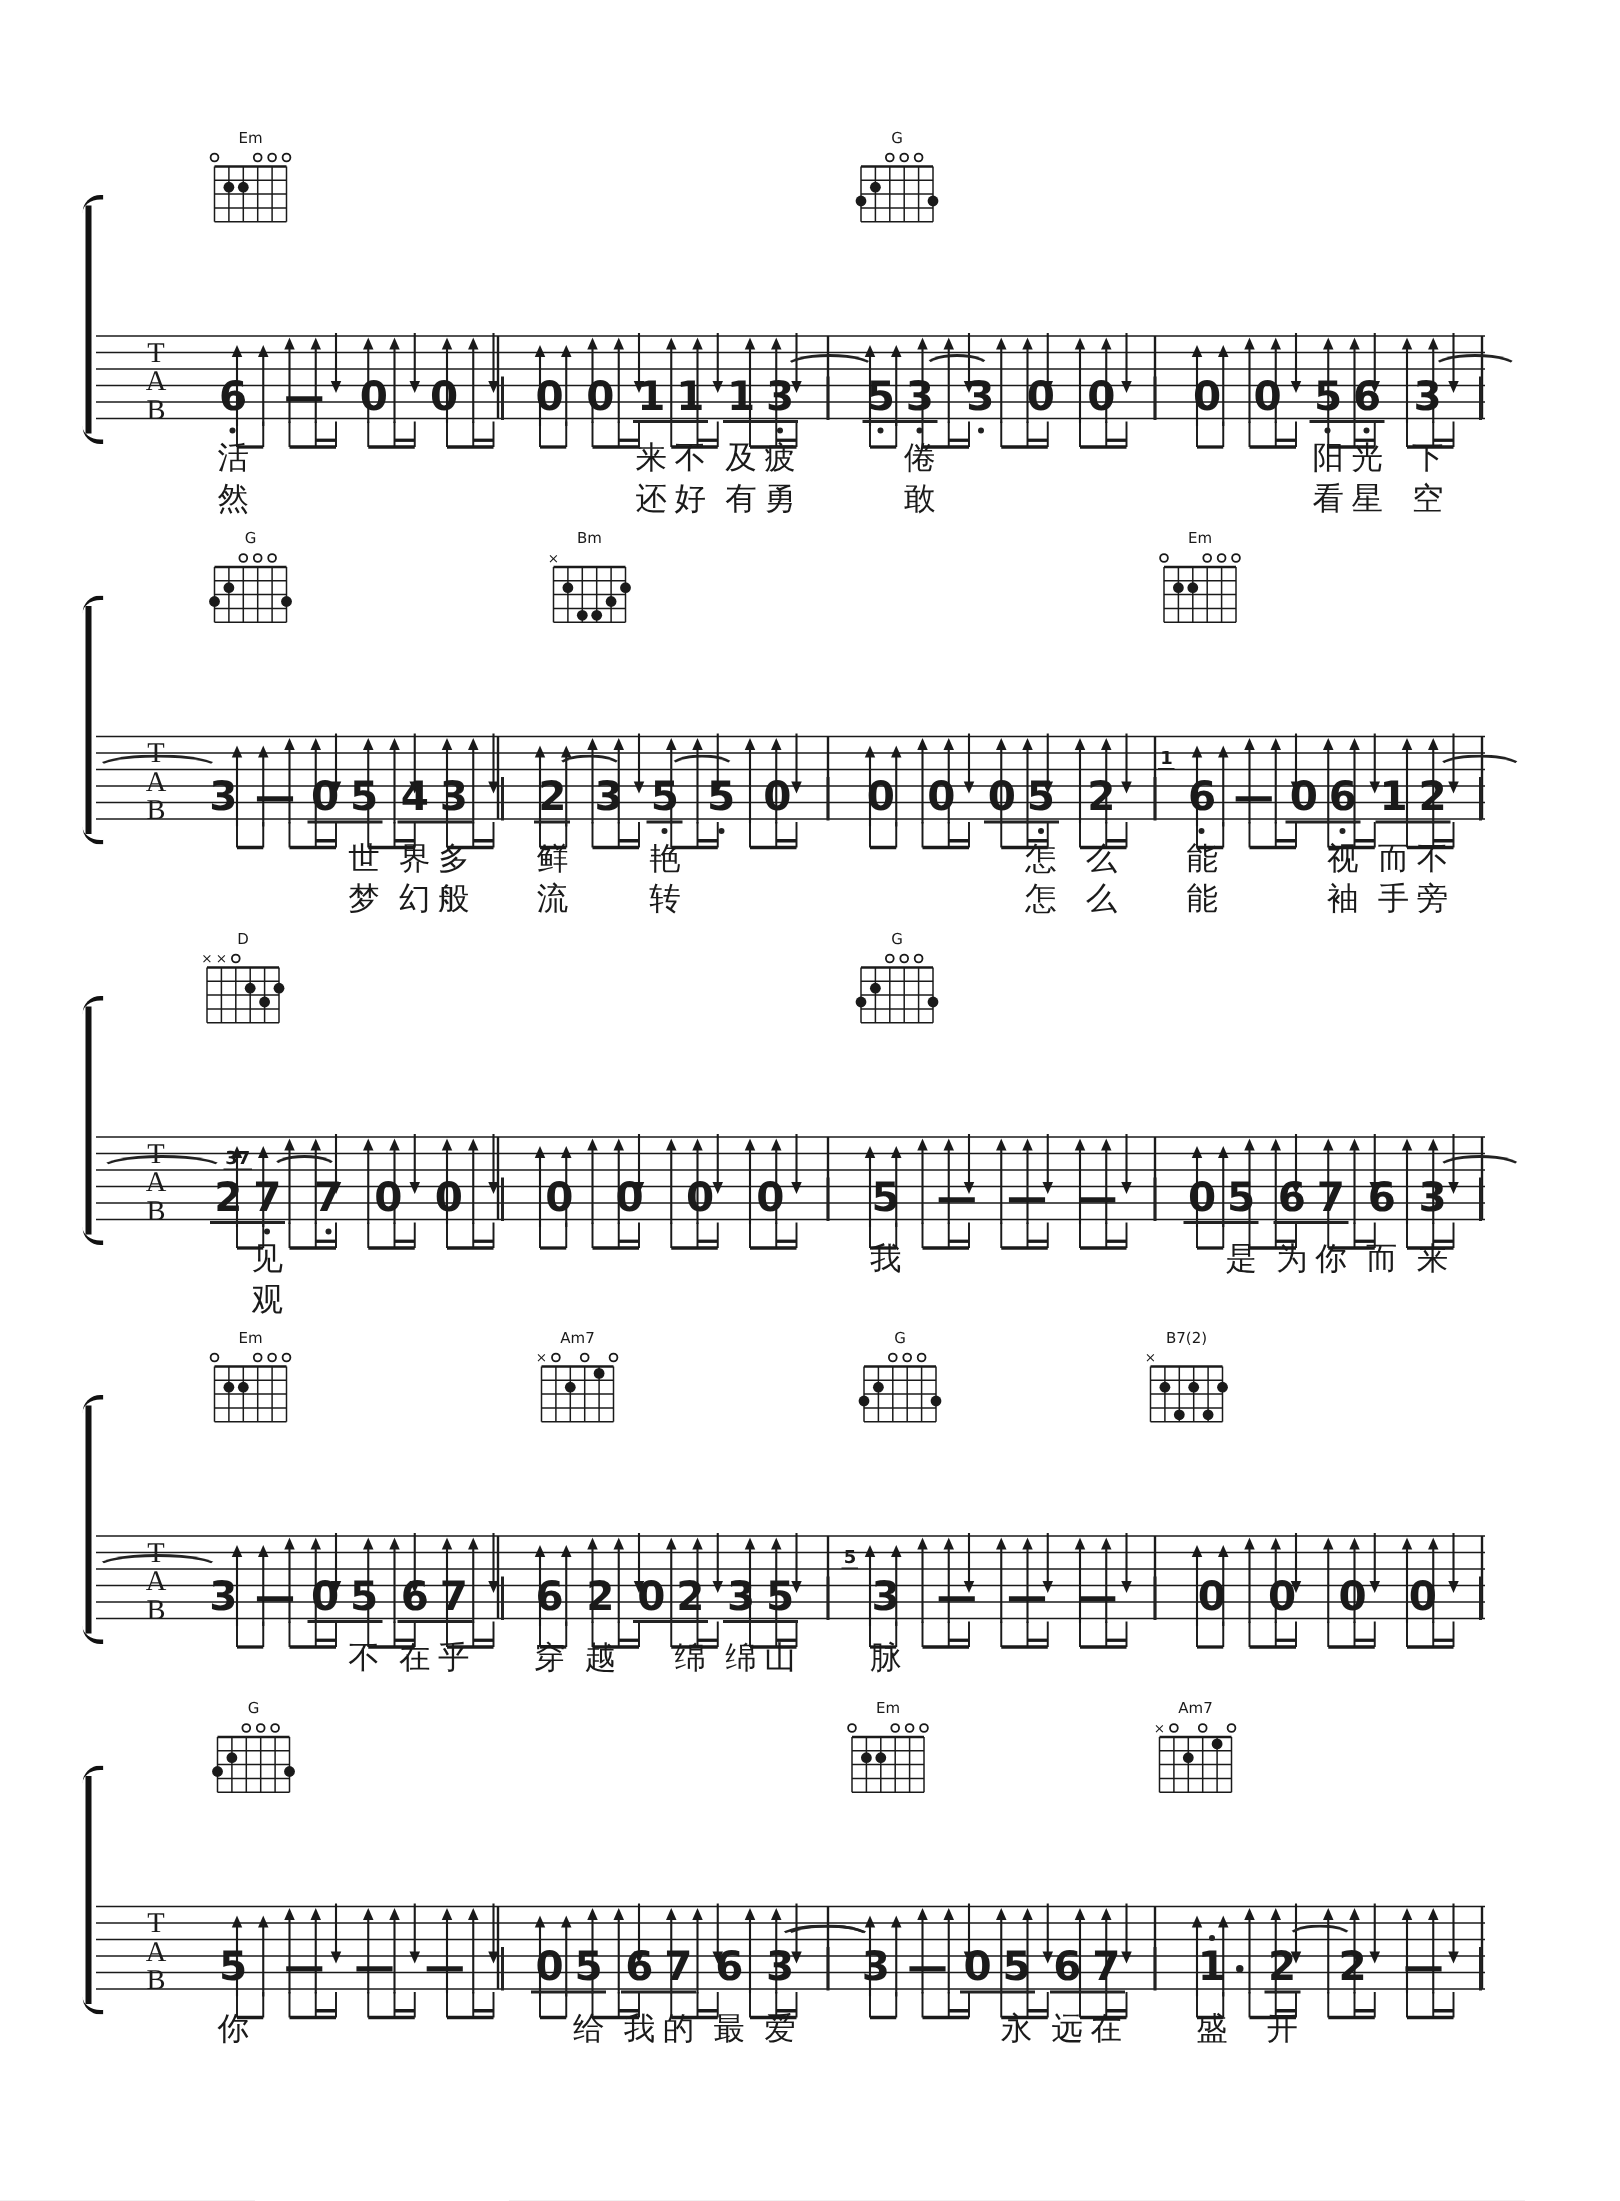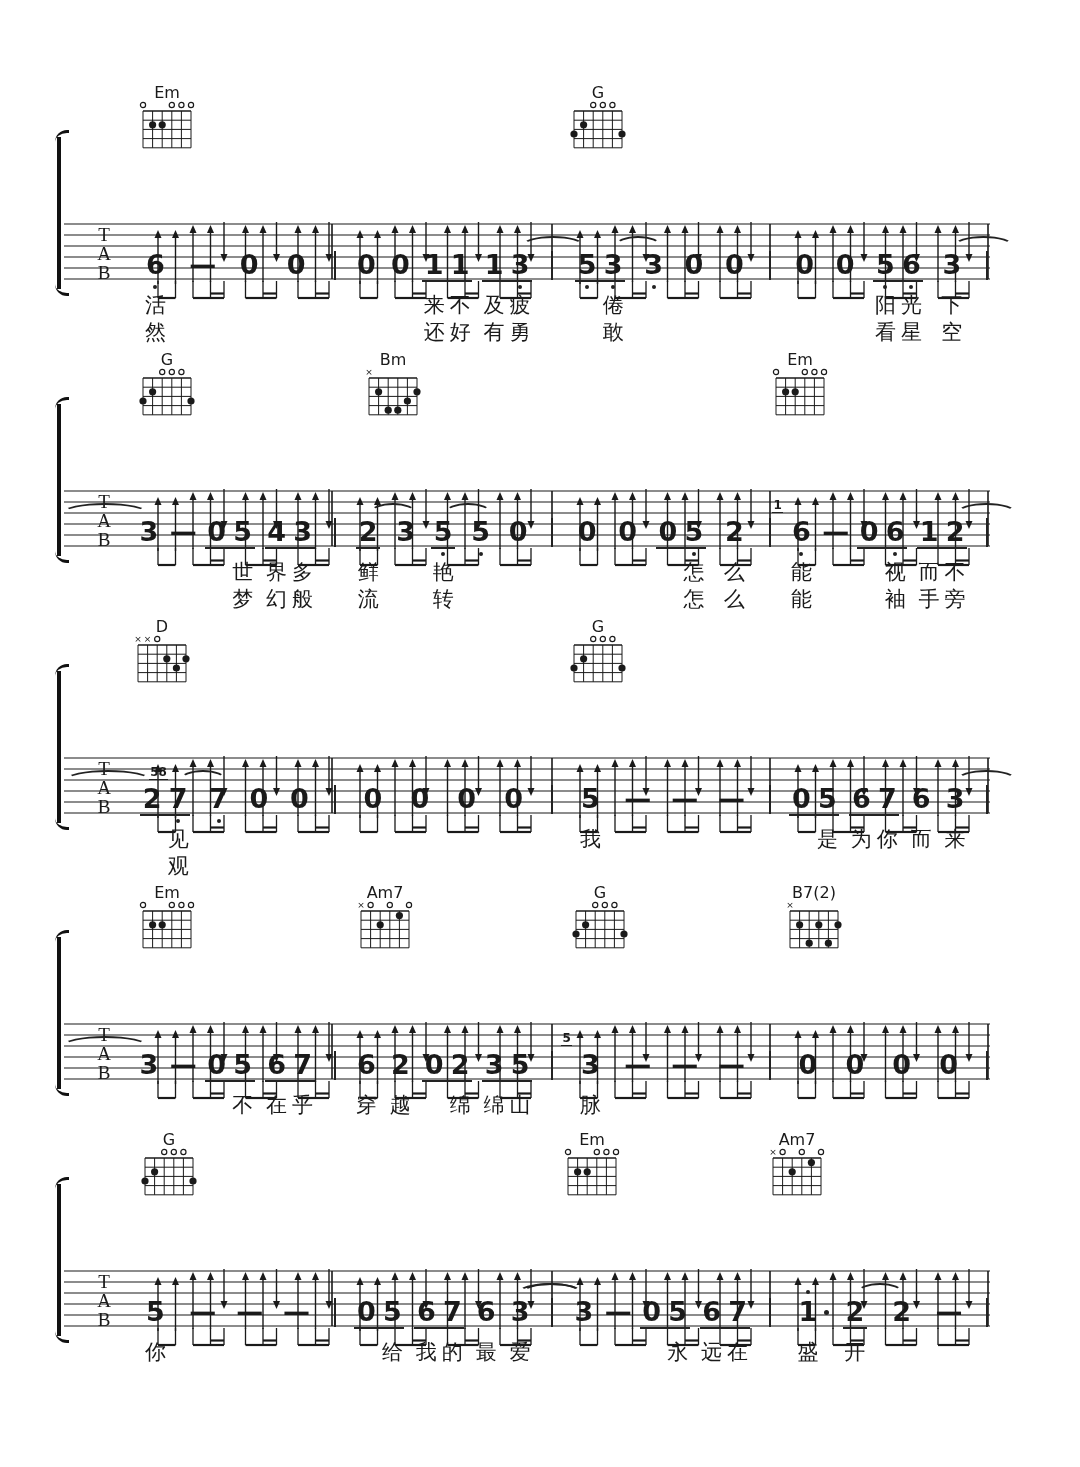--- a/index.html
+++ b/index.html
@@ -5,21 +5,21 @@
   html,body{margin:0;padding:0;background:#e8e8e8;}
   .page{position:relative;width:1080px;height:1467px;background:#ffffff;margin:0 auto;
         font-family:"DejaVu Sans",sans-serif;color:#1a1a1a;overflow:hidden;}
   .system{position:absolute;left:0;width:1080px;height:260px;}
   .bracket{position:absolute;left:57px;top:52px;height:152px;width:10px;border-left:4px solid #111;}
   .bracket::before{content:"";position:absolute;left:-6px;top:-7px;width:14px;height:9px;
         border-top:3px solid #111;border-radius:12px 0 0 0;}
   .bracket::after{content:"";position:absolute;left:-6px;bottom:-7px;width:14px;height:9px;
         border-bottom:3px solid #111;border-radius:0 0 0 12px;}
   .chord{position:absolute;top:0;width:58px;text-align:center;}
-  .cname{font-size:16px;line-height:15px;height:15px;white-space:nowrap;}
+  .cname{font-size:10px;line-height:15px;height:15px;white-space:nowrap;}
   .staffsvg{position:absolute;left:0;}
   .numrow{position:absolute;left:118px;width:870px;height:100px;display:flex;}
   .measure{position:relative;flex:1;display:flex;justify-content:space-around;
         align-items:flex-start;padding:0 16px 0 14px;}
   .measure::after{content:"";position:absolute;right:0;top:1px;width:2px;height:29px;background:#222;}
   .grp{position:relative;display:flex;}
   .grp.ul::after{content:"";position:absolute;left:1px;right:1px;top:30px;height:2px;background:#222;}
   .cell{position:relative;width:26px;height:100px;text-align:center;}
   .num{display:block;font-size:27px;line-height:29px;font-weight:bold;letter-spacing:0;}
   .db{position:absolute;left:50%;top:35px;width:4px;height:4px;margin-left:-2px;border-radius:50%;background:#222;}
@@ -1009,21 +1009,21 @@
       <div class="numrow" style="top:165px">
         <div class="measure">
           <div class="grp ul">
             <div class="cell">
               <span class="num">2</span>
               <span class="arcb" style="width:80px"></span>
             </div>
             <div class="cell">
               <span class="num">7</span>
               <span class="db"></span>
-              <span class="grace">58</span>
+              <span class="grace">37</span>
               <span class="arc" style="width:42px"></span>
               <span class="lyr1">见</span>
               <span class="lyr2">观</span>
             </div>
           </div>
           <div class="grp">
             <div class="cell">
               <span class="num">7</span>
               <span class="db"></span>
             </div>
@@ -1172,21 +1172,21 @@
           <line x1="5" y1="11" x2="5" y2="47.8" stroke="#1a1a1a" stroke-width="1"></line>
           <line x1="14.6" y1="11" x2="14.6" y2="47.8" stroke="#1a1a1a" stroke-width="1"></line>
           <line x1="24.2" y1="11" x2="24.2" y2="47.8" stroke="#1a1a1a" stroke-width="1"></line>
           <line x1="33.8" y1="11" x2="33.8" y2="47.8" stroke="#1a1a1a" stroke-width="1"></line>
           <line x1="43.4" y1="11" x2="43.4" y2="47.8" stroke="#1a1a1a" stroke-width="1"></line>
           <line x1="53" y1="11" x2="53" y2="47.8" stroke="#1a1a1a" stroke-width="1"></line>
           <circle cx="5" cy="34" r="3.6" fill="#1a1a1a"></circle>
           <circle cx="14.6" cy="24.799999999999997" r="3.6" fill="#1a1a1a"></circle>
           <circle cx="53" cy="34" r="3.6" fill="#1a1a1a"></circle>
         </svg></div>
-      <div class="chord" style="left:785px"><div class="cname">B7(2)</div><svg width="58" height="50">
+      <div class="chord" style="left:762px"><div class="cname">B7(2)</div><svg width="58" height="50">
           <text x="5" y="8" text-anchor="middle" font-size="9" fill="#1a1a1a">×</text>
           <line x1="5" y1="11" x2="53" y2="11" stroke="#1a1a1a" stroke-width="1.6"></line>
           <line x1="5" y1="20.2" x2="53" y2="20.2" stroke="#1a1a1a" stroke-width="1"></line>
           <line x1="5" y1="29.4" x2="53" y2="29.4" stroke="#1a1a1a" stroke-width="1"></line>
           <line x1="5" y1="38.599999999999994" x2="53" y2="38.599999999999994" stroke="#1a1a1a" stroke-width="1"></line>
           <line x1="5" y1="47.8" x2="53" y2="47.8" stroke="#1a1a1a" stroke-width="1"></line>
           <line x1="5" y1="11" x2="5" y2="47.8" stroke="#1a1a1a" stroke-width="1"></line>
           <line x1="14.6" y1="11" x2="14.6" y2="47.8" stroke="#1a1a1a" stroke-width="1"></line>
           <line x1="24.2" y1="11" x2="24.2" y2="47.8" stroke="#1a1a1a" stroke-width="1"></line>
           <line x1="33.8" y1="11" x2="33.8" y2="47.8" stroke="#1a1a1a" stroke-width="1"></line>

